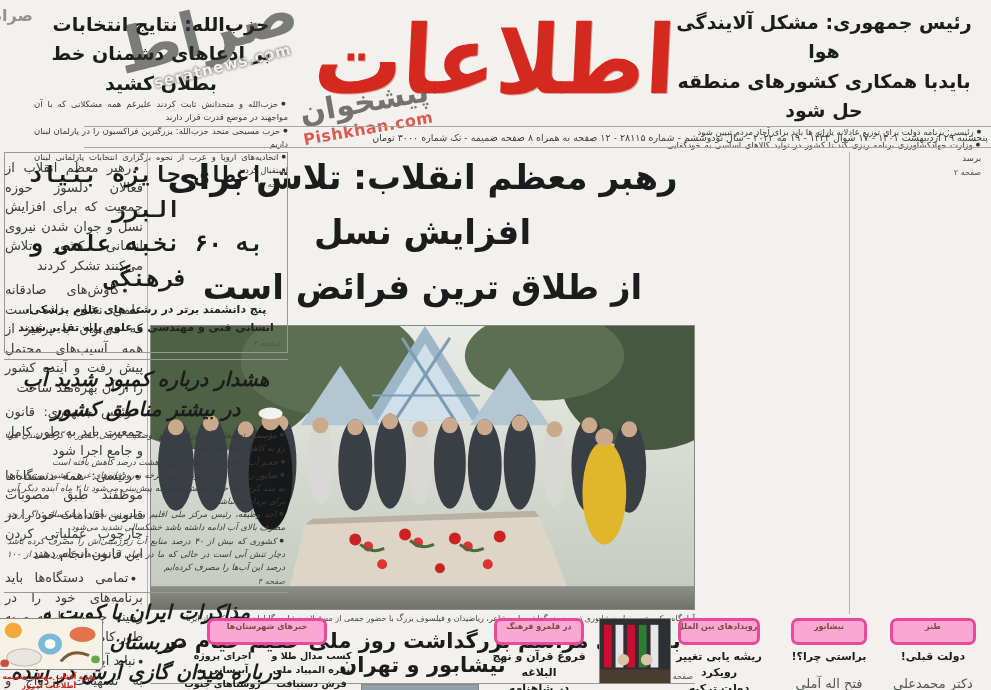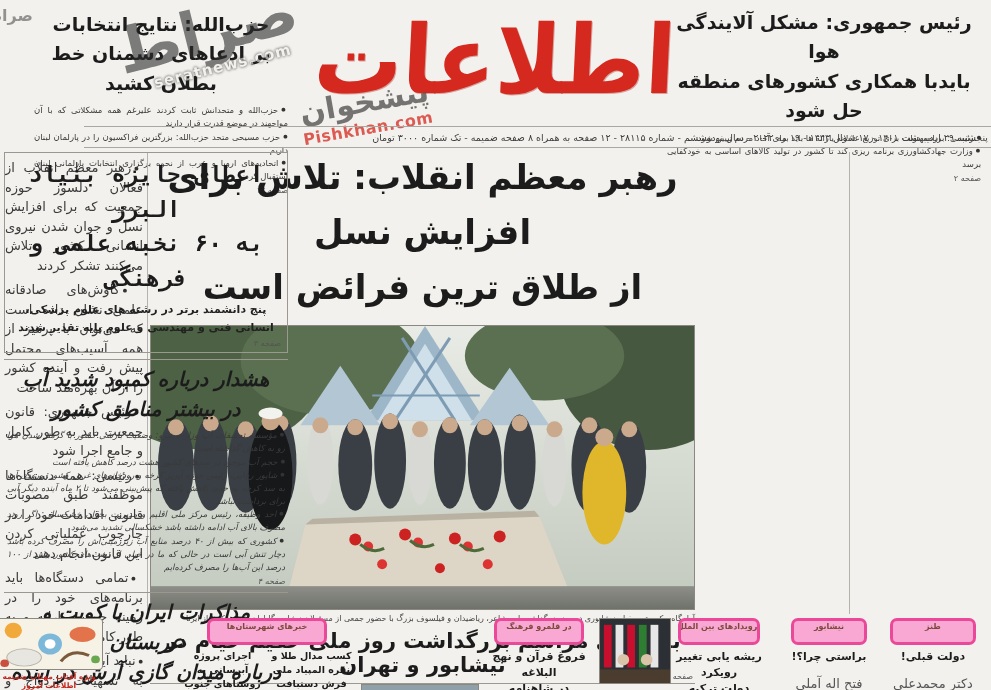--- a/index.html
+++ b/index.html
@@ -9,21 +9,21 @@
     position:relative; width:991px; height:690px; margin:0 auto;
     background:#f3f1ed; color:#1c1c1c; overflow:hidden; direction:rtl;
   }
   
   .hdr-right { position:absolute; top:8px; right:6px; width:322px; }
   .hdr-left  { position:absolute; top:10px; left:30px; width:262px; }
   .hdr-h2 {
     font-size:19px; font-weight:bold; text-align:center; line-height:1.55;
     letter-spacing:-0.3px;
   }
-  .hdr-bullets { margin-top:6px; padding:0 4px; }
+  .hdr-bullets { padding:0 4px; }
   .b { font-size:8.5px; color:#3a3a3a; line-height:1.55; text-align:justify; }
   .b::before { content:"\25cf"; font-size:5px; vertical-align:2px; margin-left:3px; color:#333; }
   .pgref { font-size:8px; color:#555; margin-top:3px; }
   .masthead {
     position:absolute; top:2px; right:322px; width:348px; height:118px;
     display:flex; align-items:center; justify-content:center;
   }
   .masthead-title {
     font-size:88px; font-weight:bold; color:#d5281e;
     transform:scaleY(1.08) skewX(-3deg); line-height:1;

